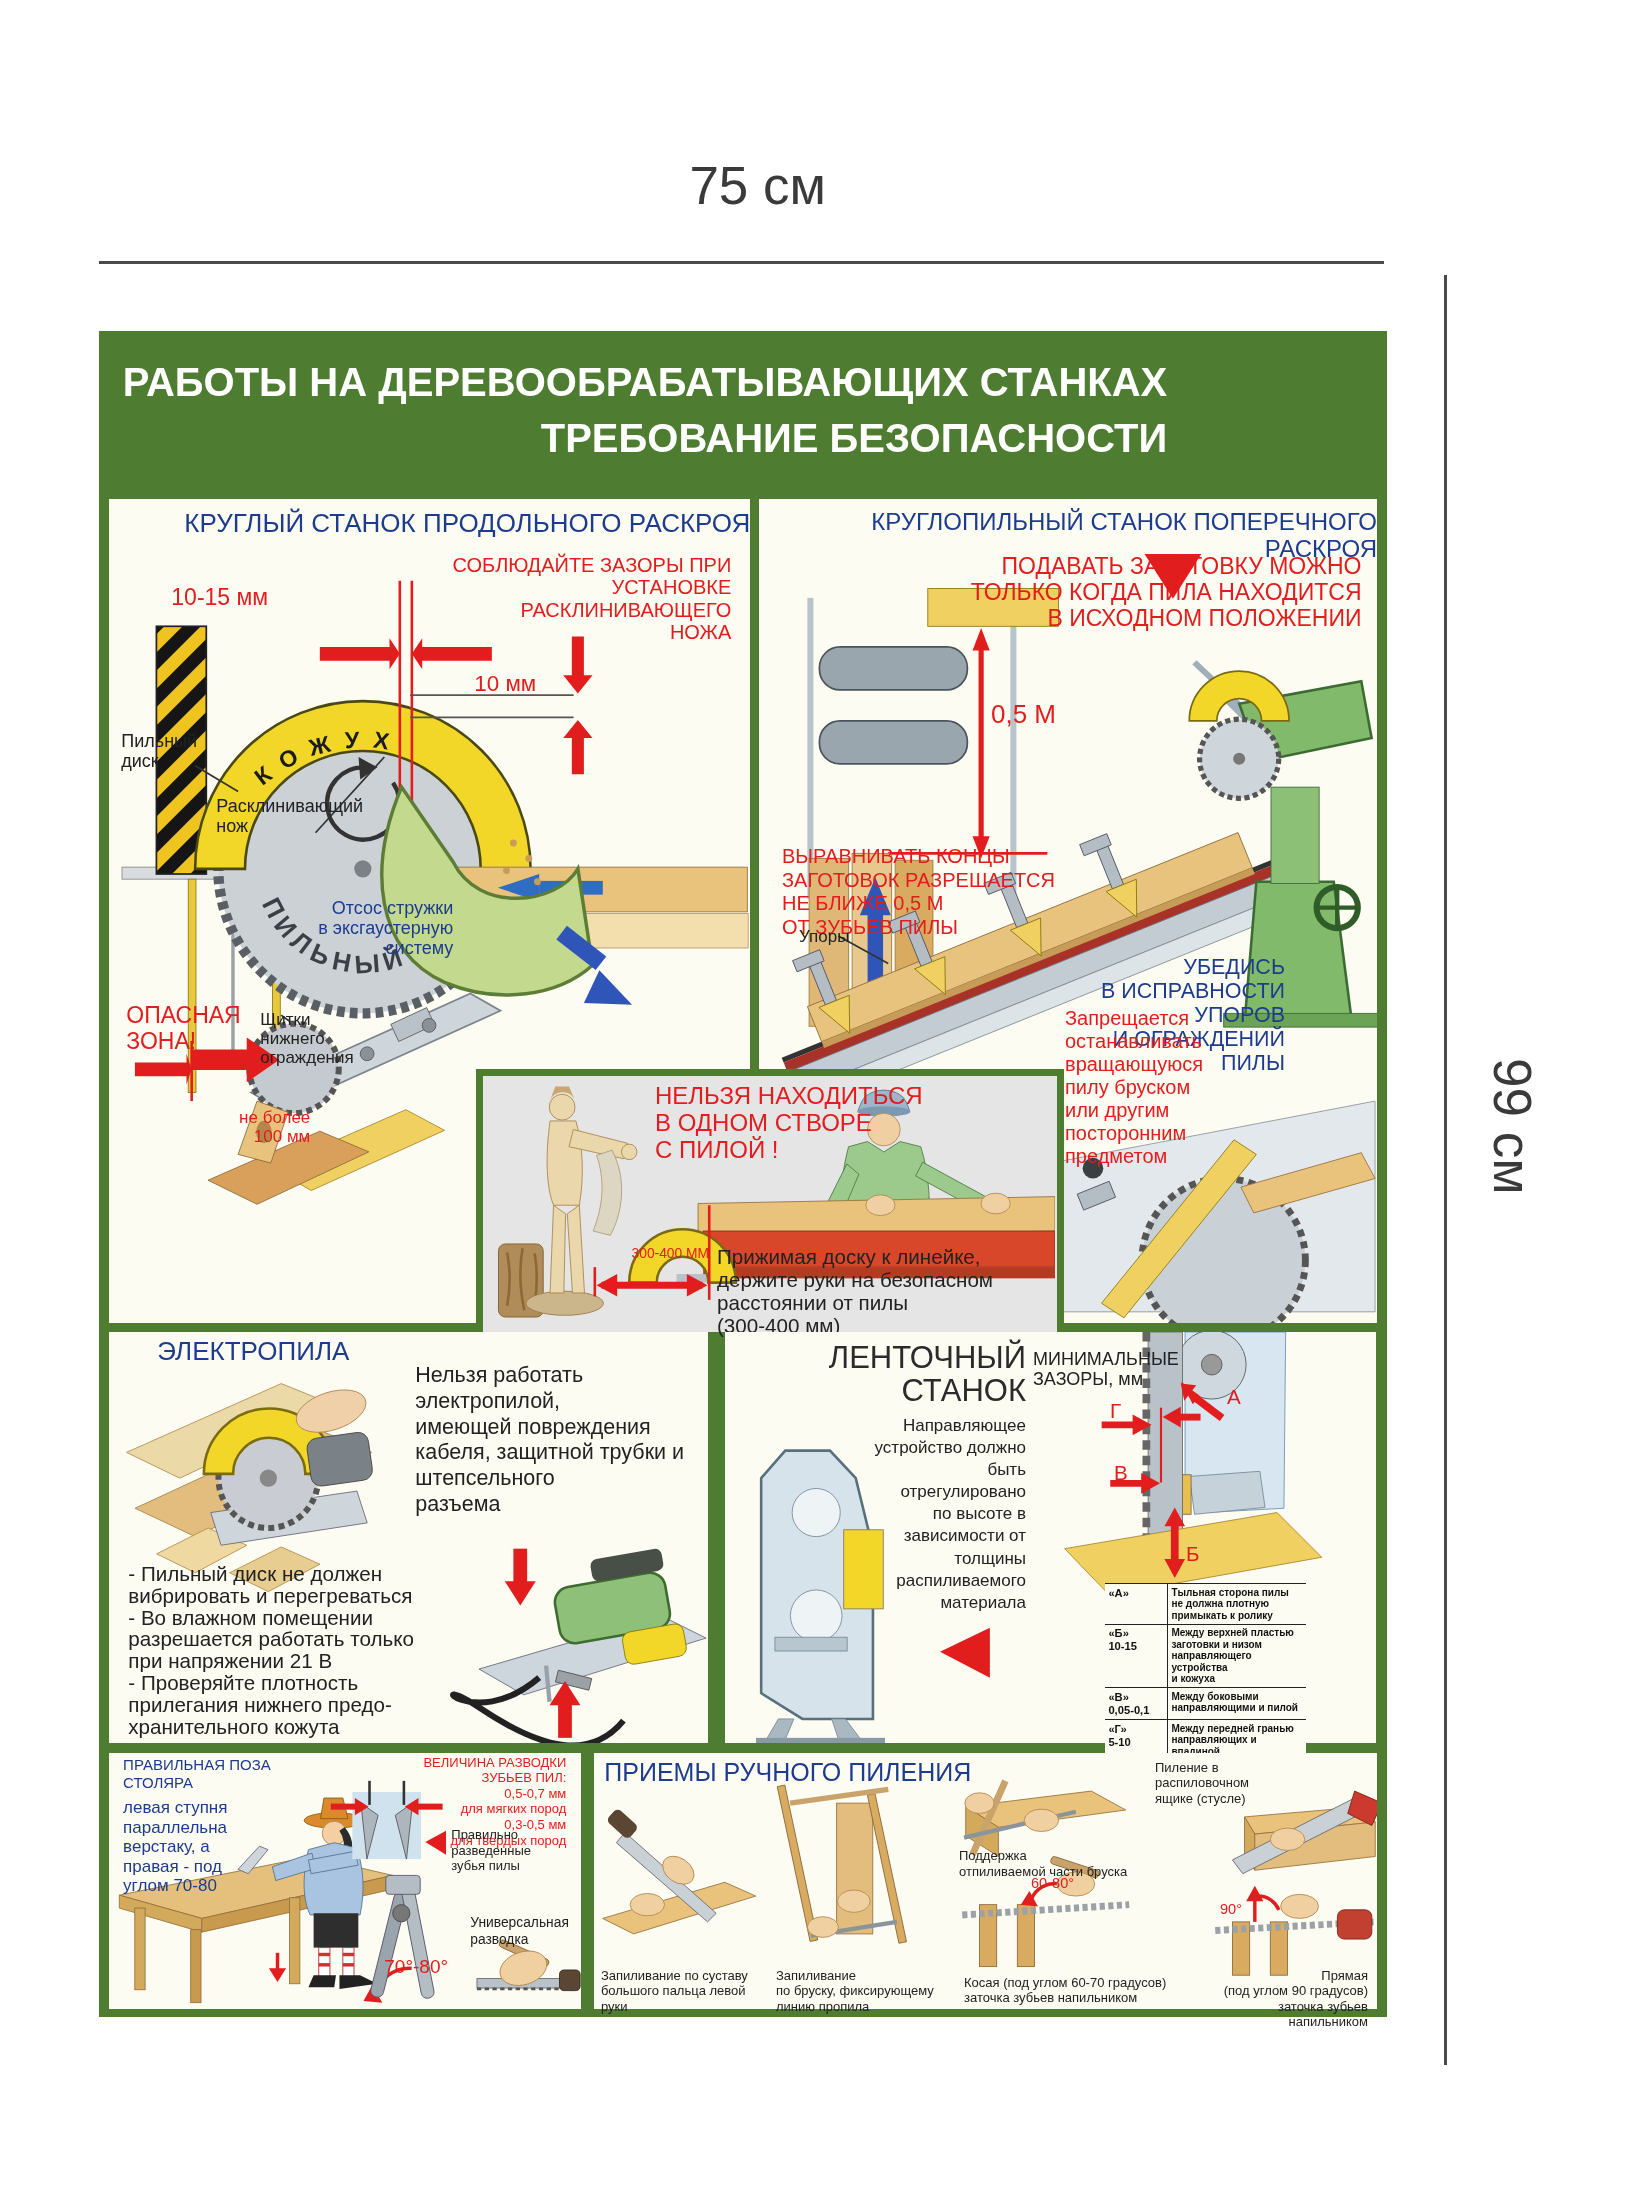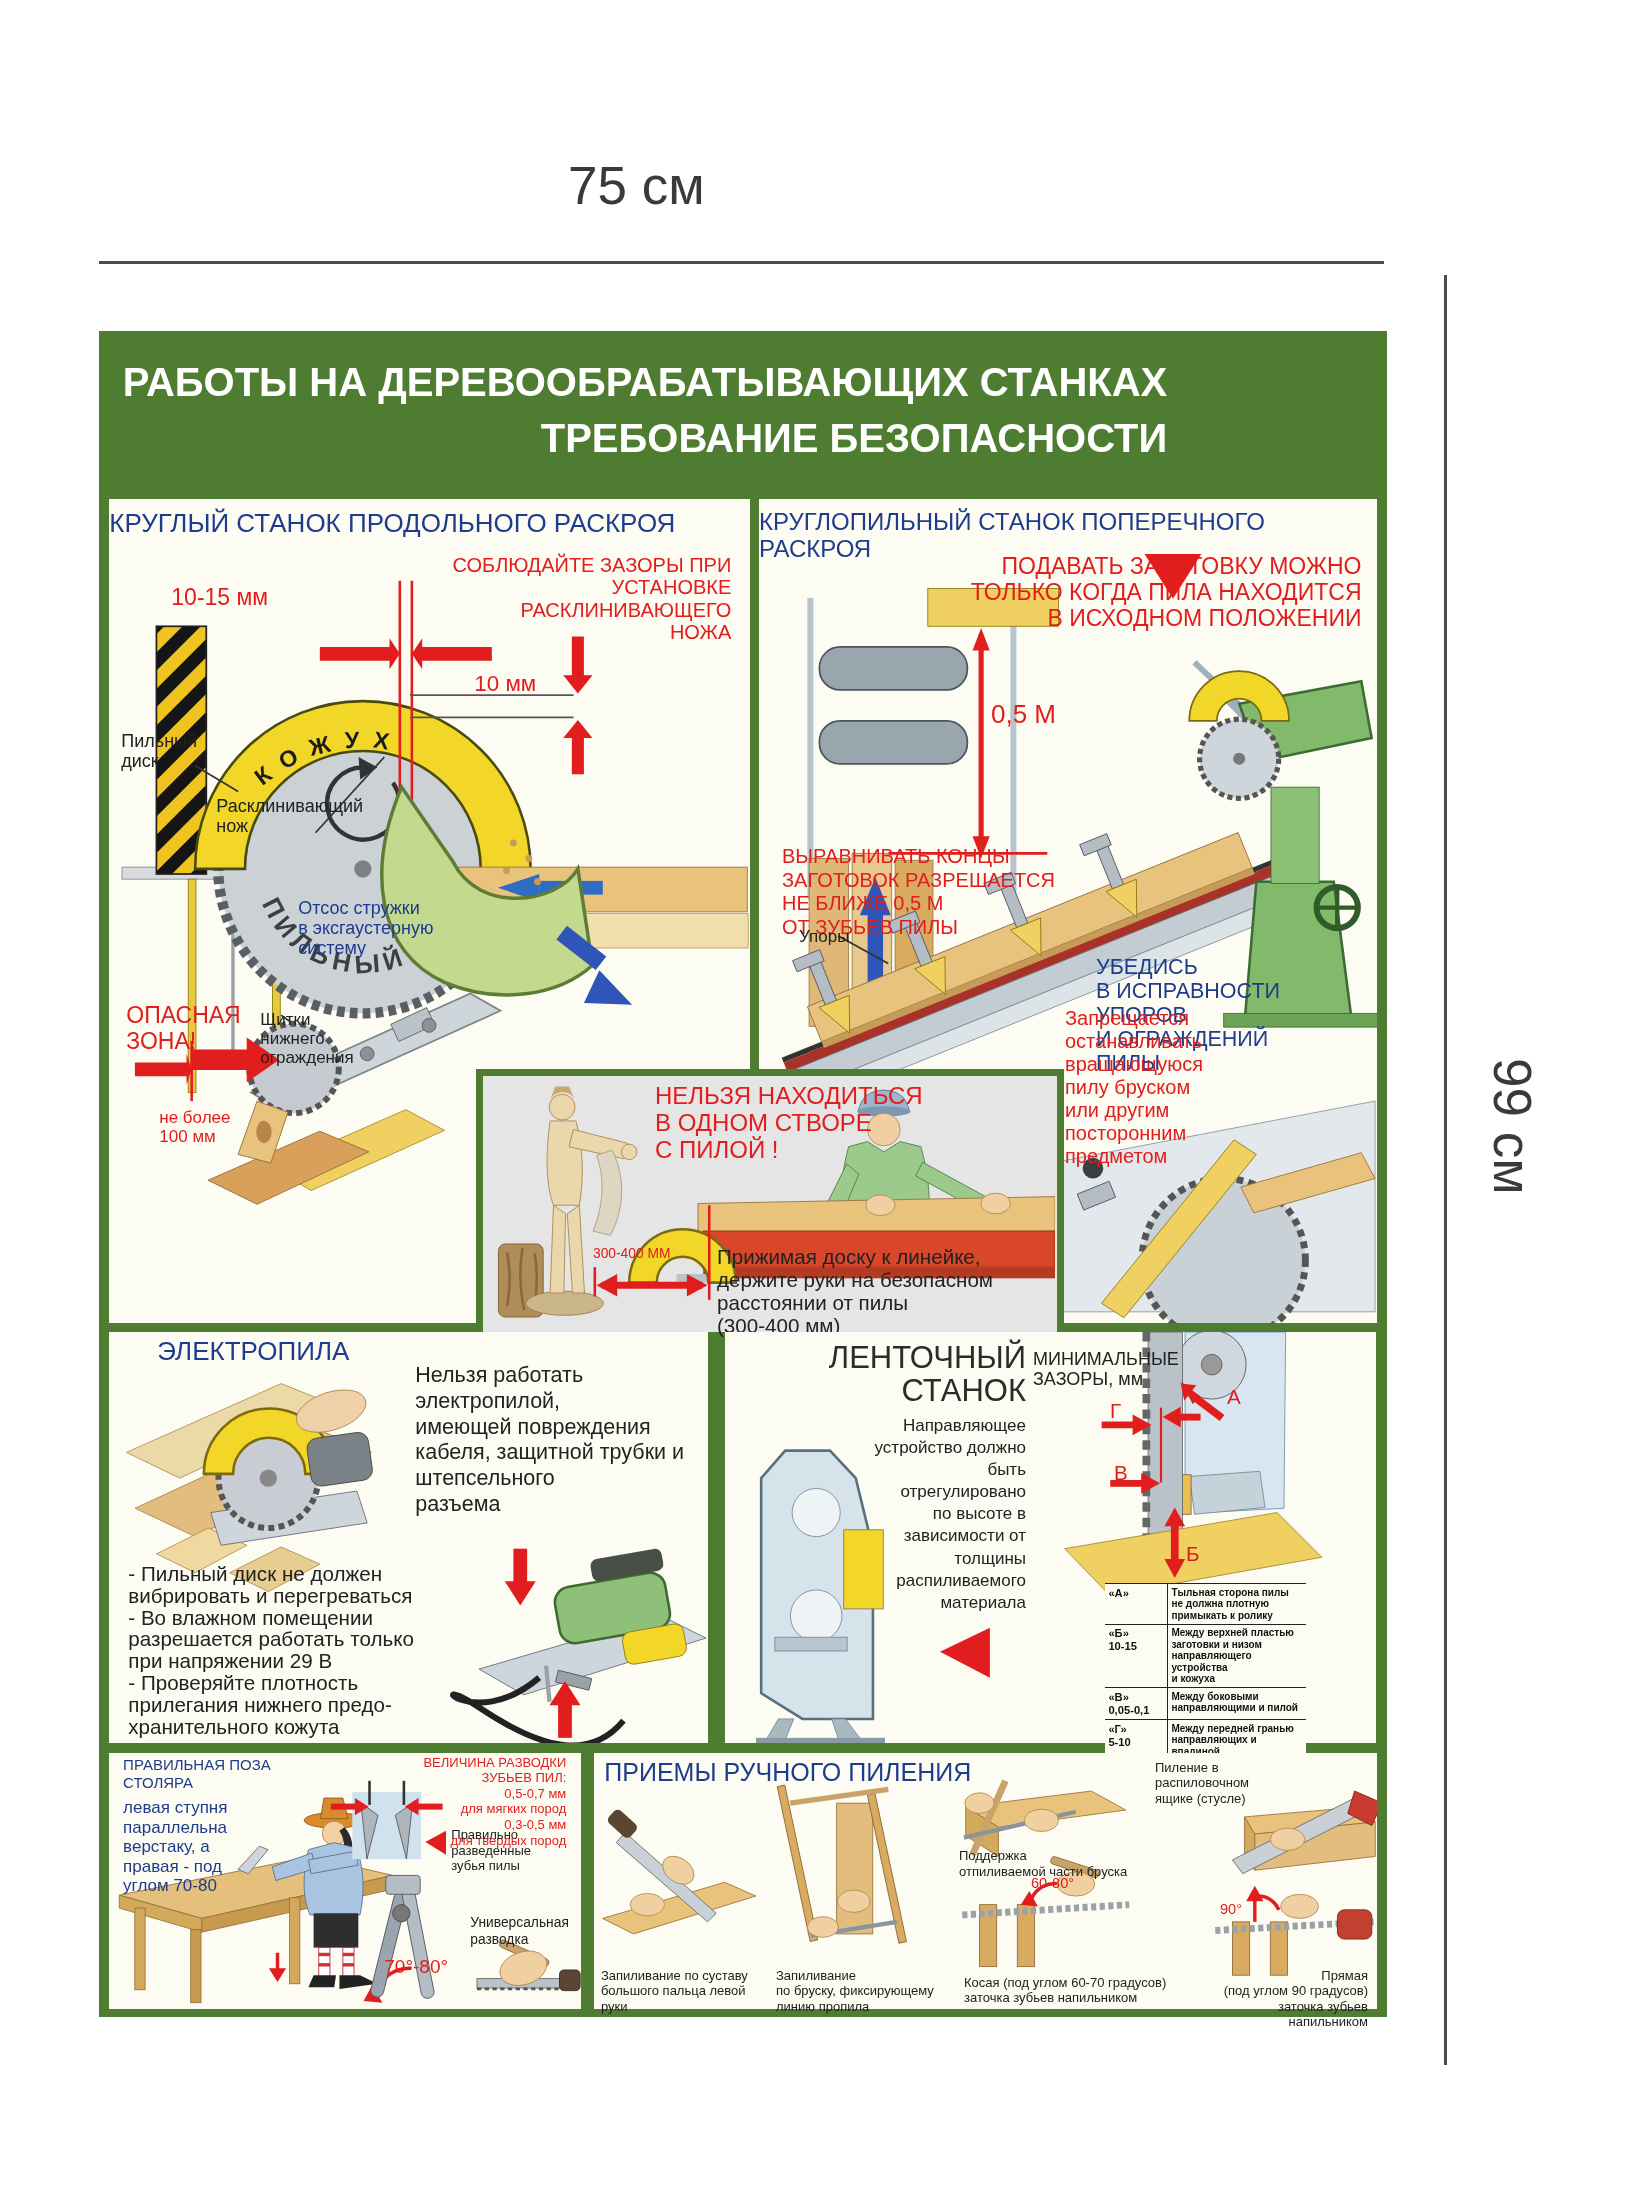--- a/index.html
+++ b/index.html
@@ -2,21 +2,21 @@
 <html style="--poster-green: #4e7c31; --heading-blue: #1e3c8e; --warning-red: #e21d1d; --text-dark: #222222; --wood-tan: #e9c27c; --guard-yellow: #f2d728;font-size:13.8px"><head>
 <meta charset="utf-8">
 <style>
   html,body{margin:0;padding:0;background:#fff}
   .canvas{position:relative;width:1652px;height:2203px;background:#fff;overflow:hidden;
           font-family:"Liberation Sans",sans-serif}
   .t{position:absolute;font-weight:normal;white-space:pre-line;line-height:1.12}
   .red{color:var(--warning-red,#e21d1d)}
   .blue{color:var(--heading-blue,#1e3c8e)}
   .dark{color:#222}
-  .ctr{text-align:left}
+  .ctr{text-align:right}
   .rt{text-align:right}
   .dimlabel{position:absolute;color:#3a3a3a;font-size:53px}
   .vert{writing-mode:vertical-rl}
   .dimline{position:absolute;background:#4a4a4a}
   .poster{position:absolute;left:99px;top:331px;width:1288px;height:1686px;
           background:var(--poster-green,#4e7c31)}
   .poster-title{position:absolute;left:10.3px;width:1058px;color:#fff;font-weight:bold;
                 font-size:40px;text-align:right;white-space:pre-line}
   .panel{position:absolute;background:#fdfcf2}
   .cbox{position:absolute;left:377px;top:738px;width:588px;height:270px;background:#e5e5e5;
@@ -329,21 +329,21 @@
       <div class="t dark" style="top:31px;left:306px;font-size:21.5px;line-height:1.2">Нельзя работать
 электропилой,
 имеющей повреждения
 кабеля, защитной трубки и
 штепсельного
 разъема</div>
       <div class="t dark" style="top:231px;left:19px;font-size:20.6px;line-height:1.06">- Пильный диск не должен
 вибрировать и перегреваться
 - Во влажном помещении
 разрешается работать только
-при напряжении 29 В
+при напряжении 21 В
 - Проверяйте плотность
 прилегания нижнего предо-
 хранительного кожута</div>
     </div>
 
     <div class="panel" style="left:626px;top:1001px;width:651px;height:411px">
       <svg class="ill" width="651" height="411" viewBox="0 0 757 478">
 
         <g>
           <polygon points="42,170 70,138 122,138 152,170 172,252 172,450 90,450 42,420" fill="#d7e3ea" stroke="#56707e" stroke-width="3"></polygon>

